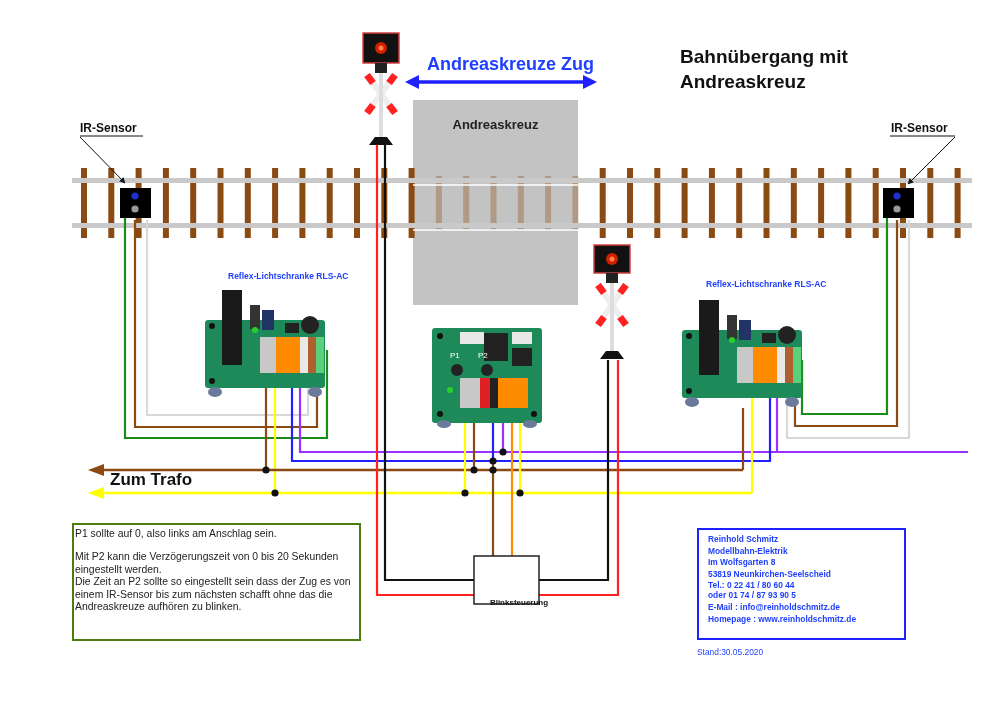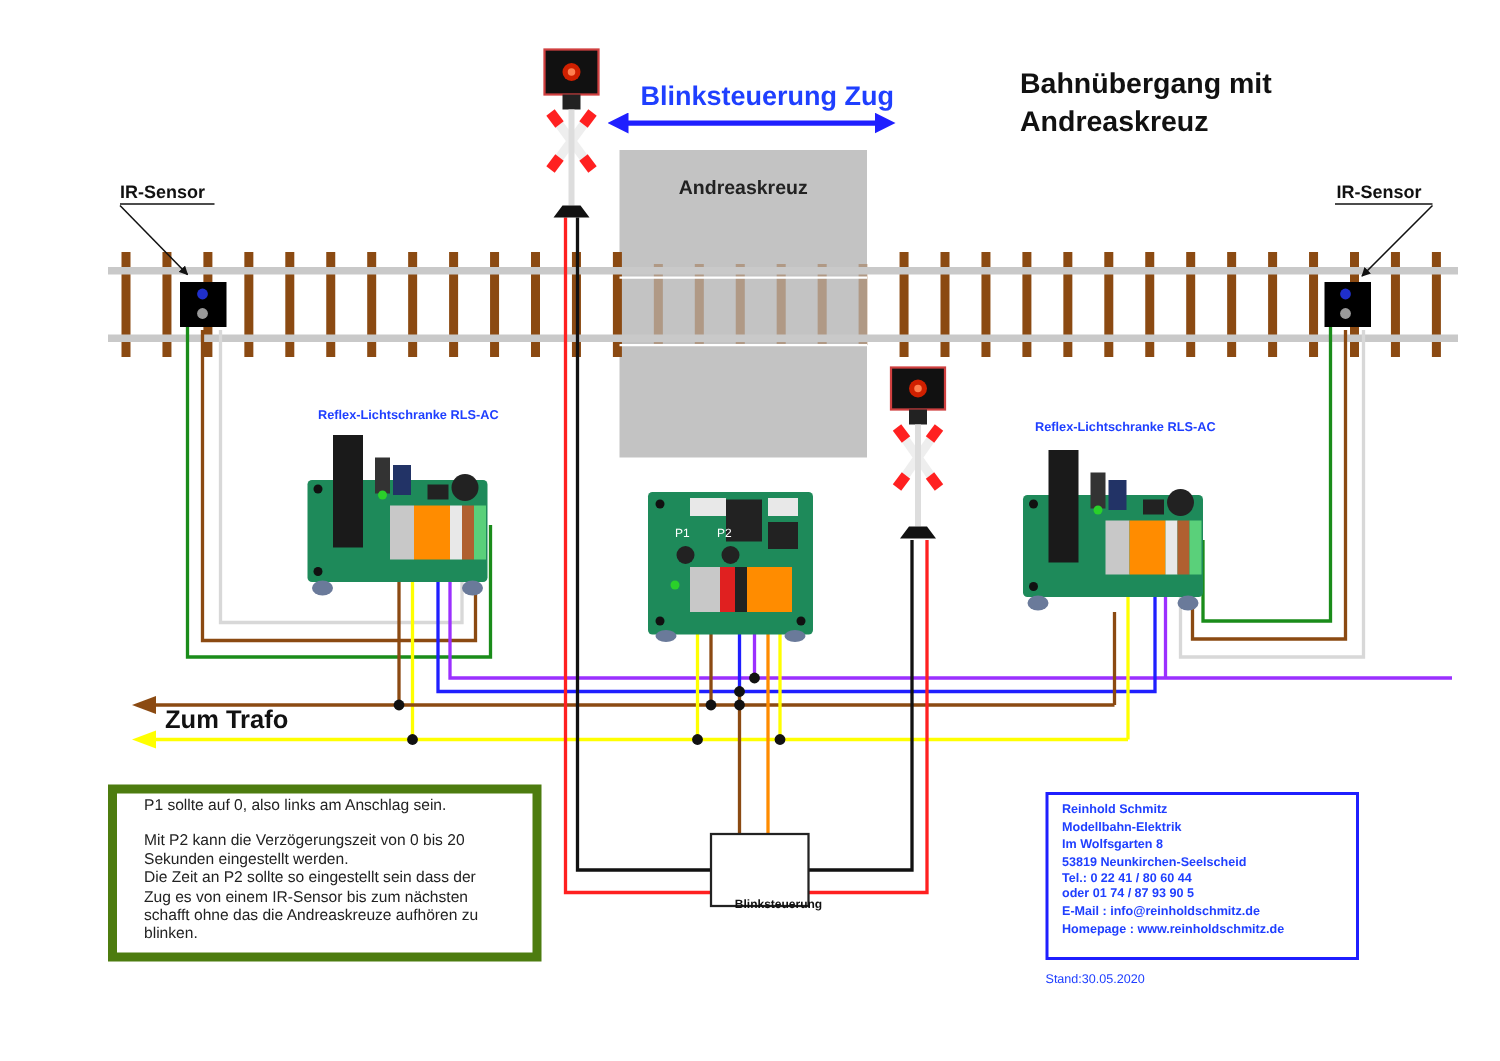--- a/index.html
+++ b/index.html
@@ -2,24 +2,24 @@
 <html><head>
 <meta charset="utf-8">
 <style>
   html, body { margin: 0; padding: 0; background: #ffffff; }
   body { width: 1000px; height: 707px; position: relative; overflow: hidden; font-family: "Liberation Sans", sans-serif; }
   #diagram { position: absolute; left: 0; top: 0; width: 1000px; height: 707px; }
   .title { position: absolute; left: 680px; top: 44px; font-weight: bold; font-size: 19px; line-height: 25px; color: #111; }
   .direction-label { position: absolute; left: 427px; top: 54px; font-weight: bold; font-size: 18px; color: #1f3fff; }
   .andreas-label { position: absolute; left: 413px; top: 117px; width: 165px; text-align: center; font-weight: bold; font-size: 13px; color: #222; }
   .ir-label { position: absolute; font-weight: bold; font-size: 12px; color: #111; }
-  .rls-label { position: absolute; font-weight: bold; font-size: 8.5px; color: #1f3fff; }
+  .rls-label { position: absolute; font-weight: bold; font-size: 8.5px; color: #1f3fff; margin-left: 16px; }
   .trafo-label { position: absolute; left: 110px; top: 470px; font-weight: bold; font-size: 17px; color: #111; }
   .blink-label { position: absolute; left: 474px; top: 566px; width: 90px; text-align: center; font-weight: bold; font-size: 8px; color: #111; margin-top: 32px; }
-  .note-box { position: absolute; left: 72px; top: 523px; width: 289px; height: 118px; border: 6px solid #4d7c0f; box-sizing: border-box; padding: 3px 18px; font-size: 10.4px; line-height: 12.4px; color: #222; }
+  .note-box { position: absolute; left: 72px; top: 523px; width: 289px; height: 118px; border: 2px solid #4d7c0f; box-sizing: border-box; padding: 3px 1px; font-size: 10.4px; line-height: 12.4px; color: #222; }
   .note-box p { margin: 0; }
   .note-box .gap { height: 11px; }
   .contact-box { position: absolute; left: 697px; top: 528px; width: 209px; height: 112px; border: 2px solid #1f1fff; box-sizing: border-box; padding: 4px 9px; font-size: 8.4px; font-weight: bold; line-height: 11.6px; color: #1f3fff; }
   .contact-box div { white-space: nowrap; }
   .contact-box .tight { line-height: 10px; }
   .stand { position: absolute; left: 697px; top: 647px; font-size: 8.4px; font-weight: normal; color: #1f3fff; }
 </style>
 </head>
 <body>
 
@@ -238,21 +238,21 @@
   </g>
 
   <rect x="474" y="556" width="65" height="48" fill="#fff" stroke="#222" stroke-width="1.5"></rect>
 </svg>
 
 <div class="title">
   <div>Bahnübergang mit</div>
   <div>Andreaskreuz</div>
 </div>
 
-<div class="direction-label">Blinksteuerung Zug</div>
+<div class="direction-label">Andreaskreuze Zug</div>
 <div class="andreas-label">Andreaskreuz</div>
 
 <div class="ir-label" style="left:80px; top:121px;">IR-Sensor</div>
 <div class="ir-label" style="left:891px; top:121px;">IR-Sensor</div>
 
 <div class="rls-label" style="left:212px; top:271px;">Reflex-Lichtschranke RLS-AC</div>
 <div class="rls-label" style="left:690px; top:279px;">Reflex-Lichtschranke RLS-AC</div>
 
 <div class="trafo-label">Zum Trafo</div>
 <div class="blink-label">Blinksteuerung</div>

